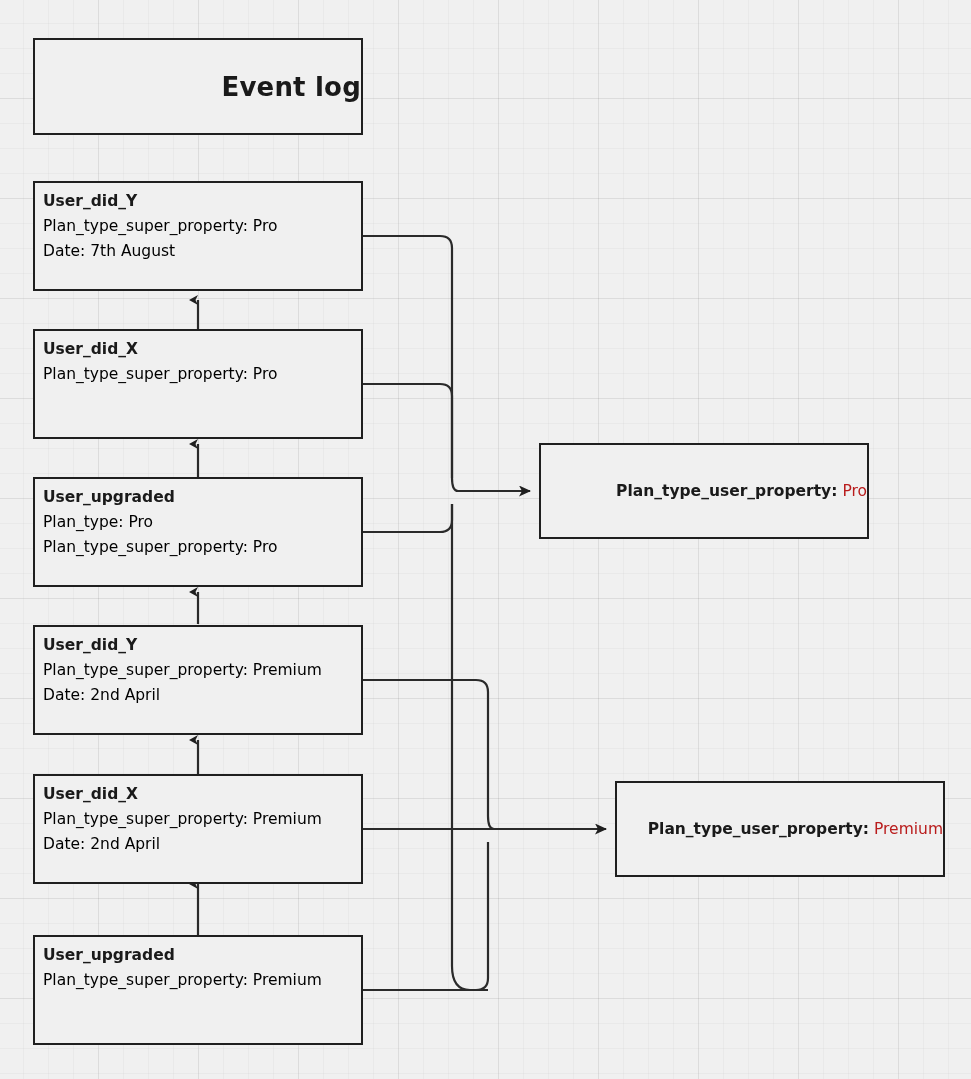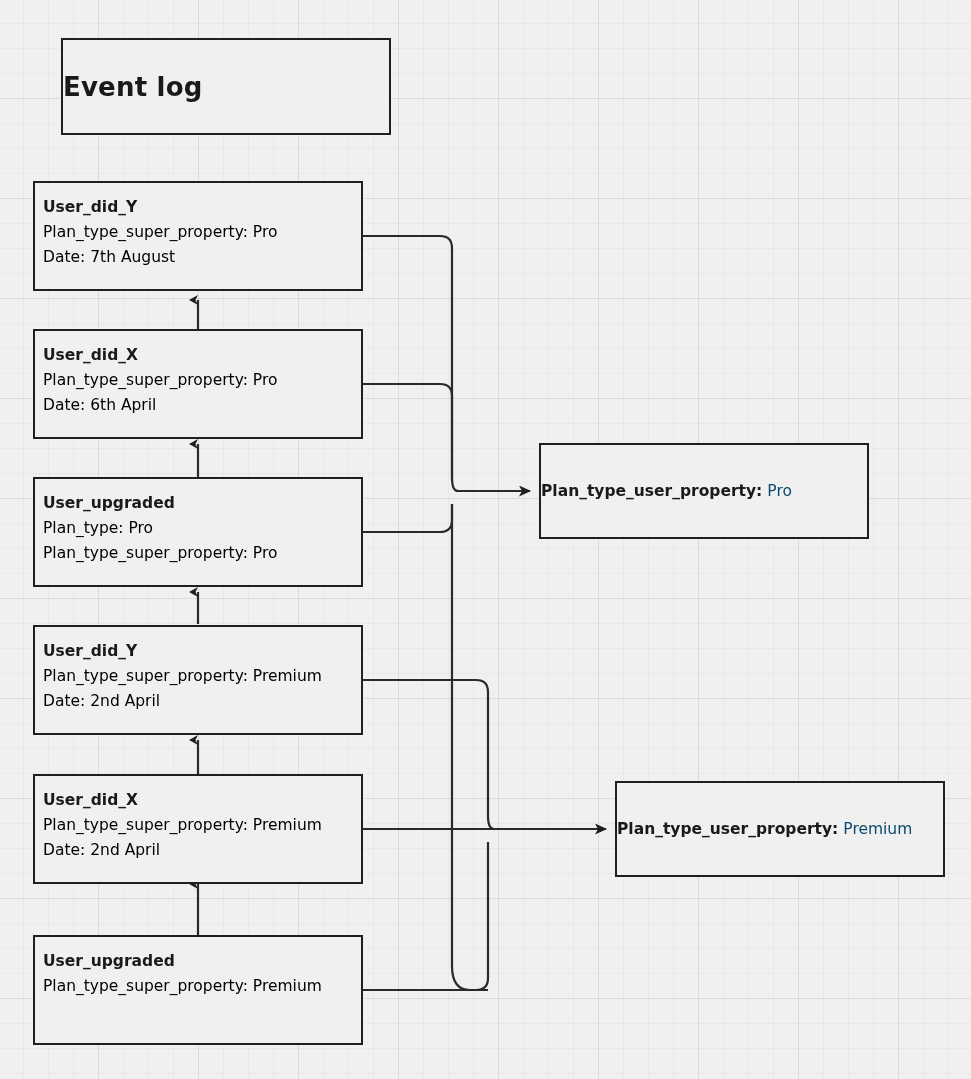--- a/index.html
+++ b/index.html
@@ -38,59 +38,59 @@
   .node {
     position: absolute;
     box-sizing: border-box;
     border: 2px solid #1f1f1f;
     background: #f0f0f0;
     color: #1a1a1a;
   }
   .node.titlebox {
     display: flex;
     align-items: center;
-    justify-content: flex-start;
-    margin-left: 28px;
+    justify-content: flex-end;
   }
   .title-text {
     font-size: 26px;
     font-weight: bold;
     letter-spacing: 0.2px;
   }
   .event {
-    padding: 12px 0 10px 8px;
+    padding: 6px 0 10px 8px;
   }
   .event .ev-name {
     font-size: 15.5px;
     font-weight: bold;
     line-height: 25px;
     white-space: nowrap;
   }
   .event .ev-attr {
     font-size: 15.5px;
     font-weight: normal;
     line-height: 25px;
     white-space: nowrap;
     color: #000000;
   }
   .prop {
     display: flex;
     align-items: center;
-    justify-content: flex-start;
+    justify-content: flex-end;
+    padding-left: 24px;
   }
   .prop .p-key {
     font-size: 15.5px;
     font-weight: bold;
     white-space: nowrap;
   }
   .prop .p-val {
     font-size: 15.5px;
     font-weight: normal;
     white-space: nowrap;
-    color: #0c4a6e;
+    color: #b91c1c;
     margin-left: 5px;
   }
 </style>
 </head>
 <body>
 
 <div id="canvas">
 
   <svg class="wires" viewBox="0 0 971 1079" width="971" height="1079" xmlns="http://www.w3.org/2000/svg">
     <defs>
@@ -135,21 +135,20 @@
 
   <div class="node event" style="left:33px; top:181px; width:330px; height:110px;">
     <div class="ev-name">User_did_Y</div>
     <div class="ev-attr">Plan_type_super_property: Pro</div>
     <div class="ev-attr">Date: 7th August</div>
   </div>
 
   <div class="node event" style="left:33px; top:329px; width:330px; height:110px;">
     <div class="ev-name">User_did_X</div>
     <div class="ev-attr">Plan_type_super_property: Pro</div>
-    <div class="ev-attr">Date: 6th April</div>
   </div>
 
   <div class="node event" style="left:33px; top:477px; width:330px; height:110px;">
     <div class="ev-name">User_upgraded</div>
     <div class="ev-attr">Plan_type: Pro</div>
     <div class="ev-attr">Plan_type_super_property: Pro</div>
   </div>
 
   <div class="node event" style="left:33px; top:625px; width:330px; height:110px;">
     <div class="ev-name">User_did_Y</div>

